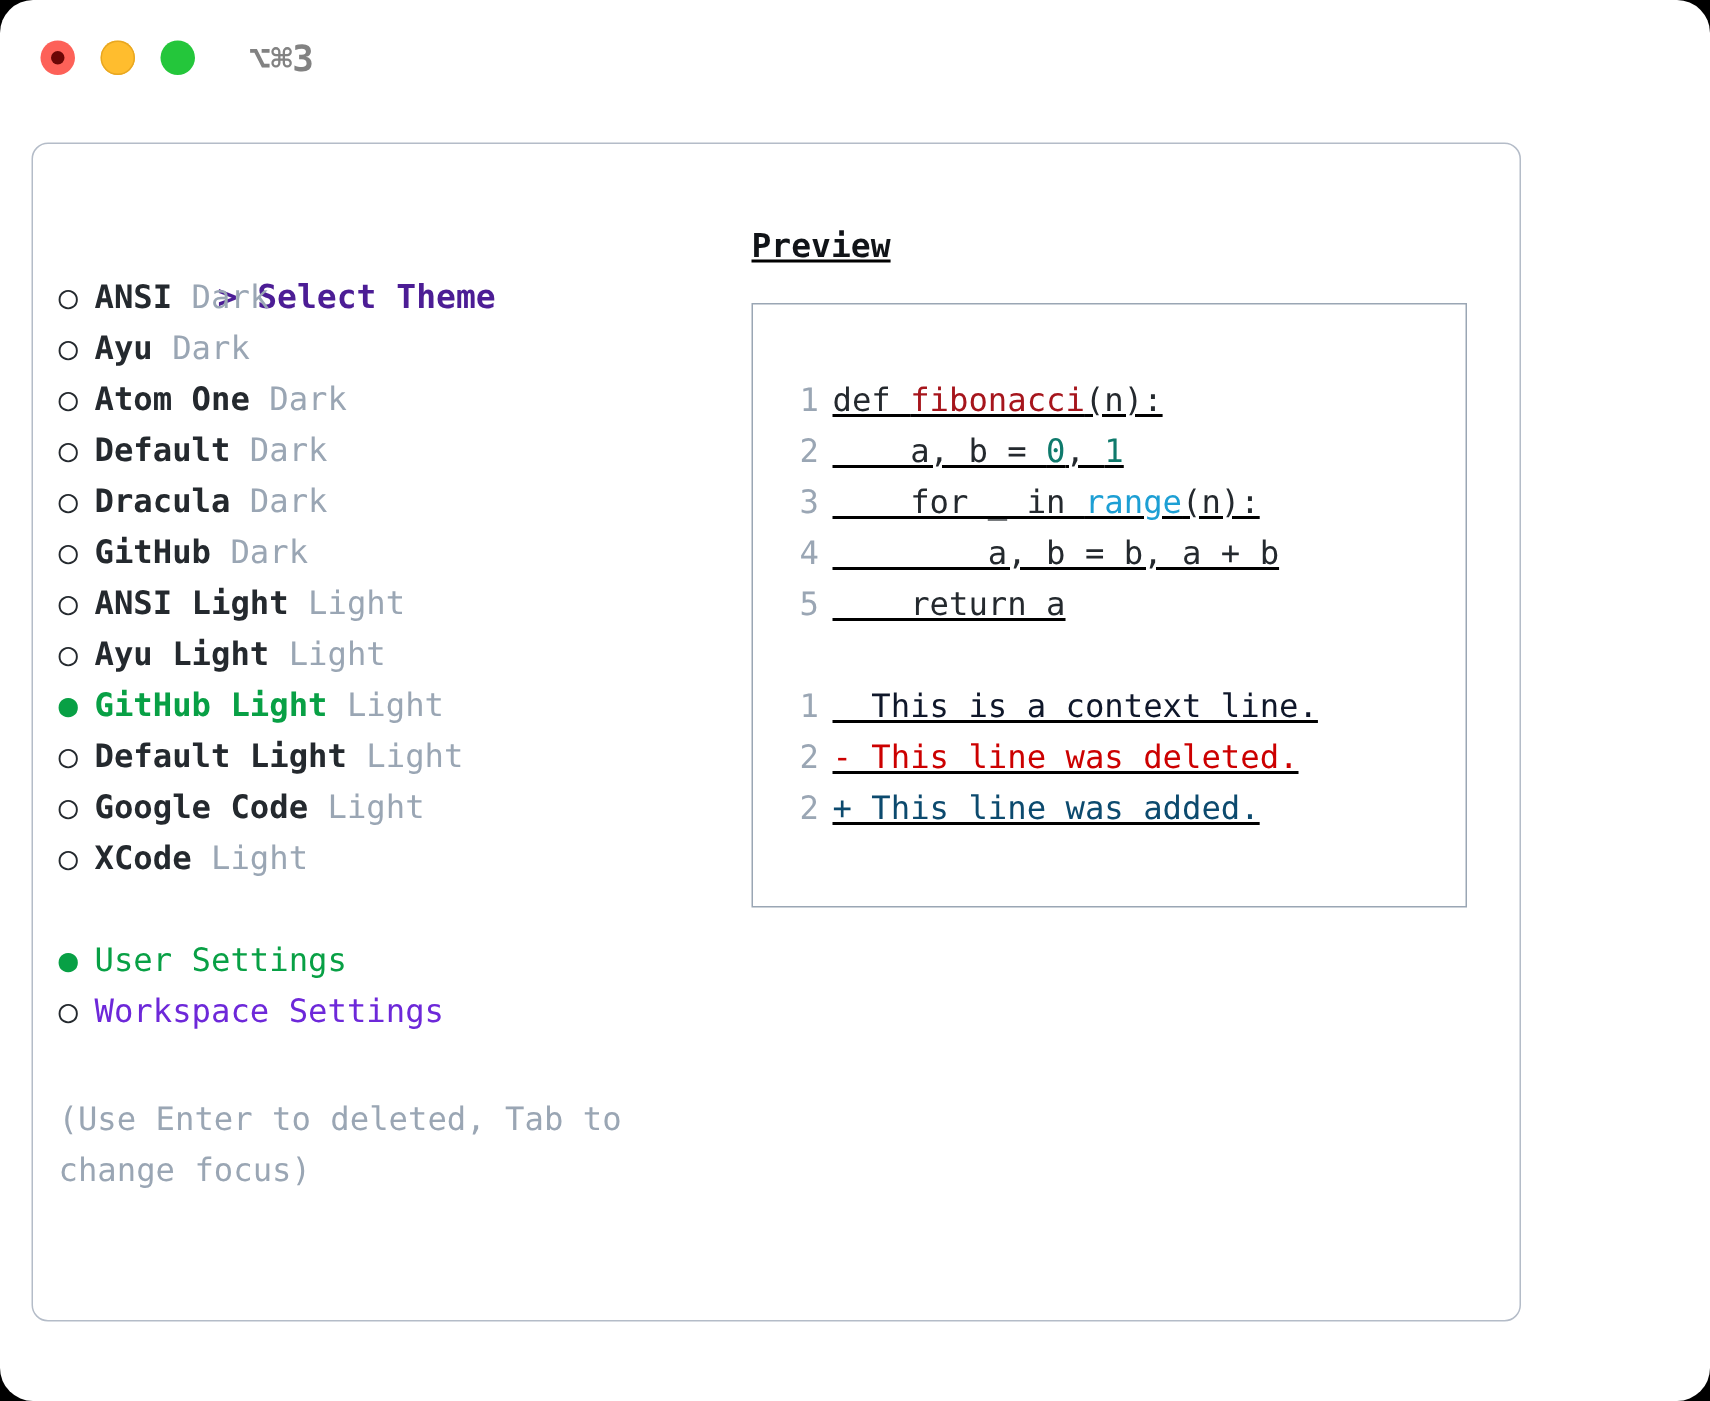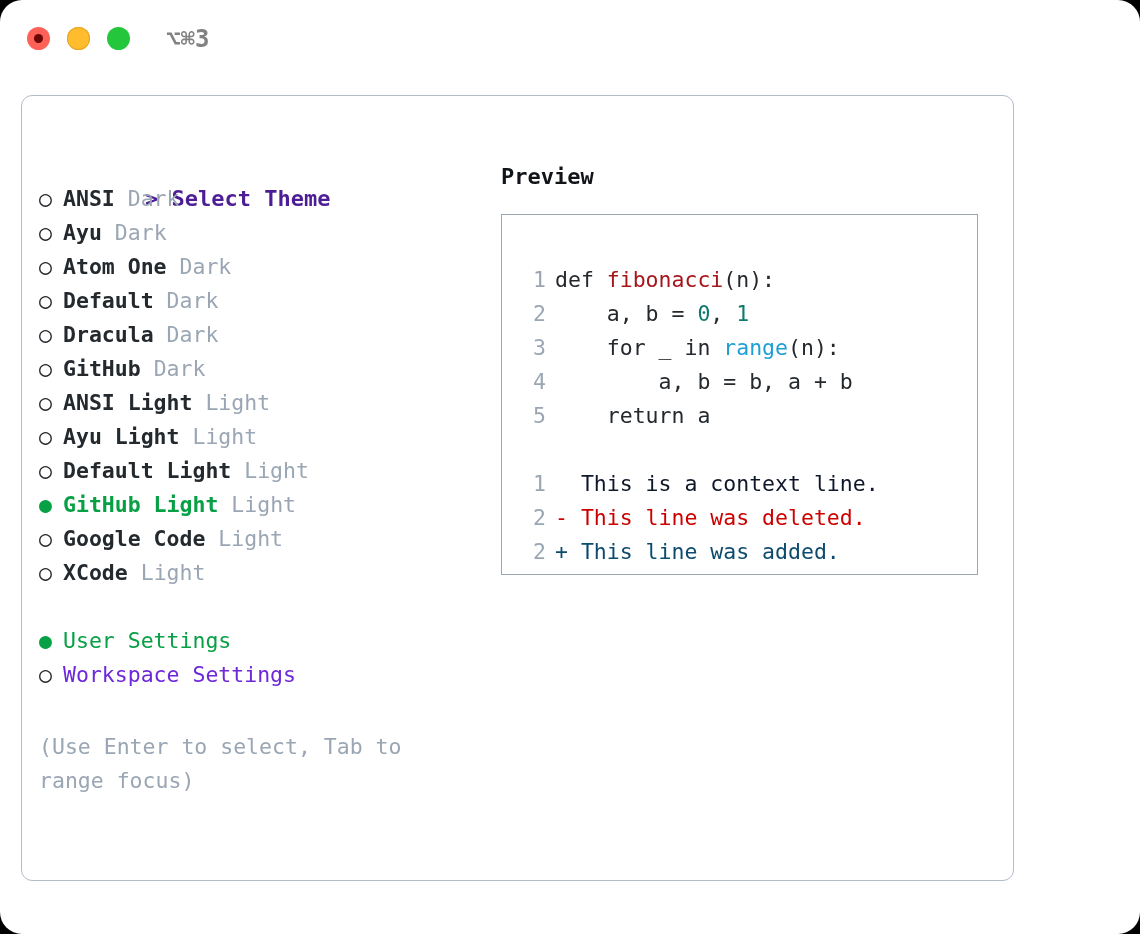--- a/index.html
+++ b/index.html
@@ -118,35 +118,36 @@
     color: #9aa6b4;
     width: 400px;
   }
 
   .gap { height: 34px; }
 
   
   #right-col {
     position: absolute;
     left: 479px;
-    top: 64px;
+    top: 52px;
     width: 490px;
+    text-decoration: underline;
   }
 
   #preview-header {
     font-size: 22px;
     font-weight: bold;
     line-height: 34px;
     color: #111418;
   }
 
   #preview-box {
     margin-top: 20px;
     width: 477px;
-    height: 361px;
+    height: 403px;
     border: 1.6px solid #9aa6b4;
     background: #ffffff;
     padding: 48px 0 0 0;
   }
 
   .code-line {
     font-size: 21.5px;
     line-height: 34px;
     white-space: pre;
     padding-left: 20px;
@@ -192,35 +193,35 @@
 
       <div id="theme-list">
           <div class="line"><span class="marker">○</span><span class="theme-name">ANSI</span><span> </span><span class="theme-kind">Dark</span></div>
           <div class="line"><span class="marker">○</span><span class="theme-name">Ayu</span><span> </span><span class="theme-kind">Dark</span></div>
           <div class="line"><span class="marker">○</span><span class="theme-name">Atom One</span><span> </span><span class="theme-kind">Dark</span></div>
           <div class="line"><span class="marker">○</span><span class="theme-name">Default</span><span> </span><span class="theme-kind">Dark</span></div>
           <div class="line"><span class="marker">○</span><span class="theme-name">Dracula</span><span> </span><span class="theme-kind">Dark</span></div>
           <div class="line"><span class="marker">○</span><span class="theme-name">GitHub</span><span> </span><span class="theme-kind">Dark</span></div>
           <div class="line"><span class="marker">○</span><span class="theme-name">ANSI Light</span><span> </span><span class="theme-kind">Light</span></div>
           <div class="line"><span class="marker">○</span><span class="theme-name">Ayu Light</span><span> </span><span class="theme-kind">Light</span></div>
+          <div class="line"><span class="marker sel">●</span><span class="theme-name sel">GitHub Light</span><span> </span><span class="theme-kind">Light</span></div>
           <div class="line"><span class="marker">○</span><span class="theme-name">Default Light</span><span> </span><span class="theme-kind">Light</span></div>
-          <div class="line"><span class="marker sel">●</span><span class="theme-name sel">GitHub Light</span><span> </span><span class="theme-kind">Light</span></div>
           <div class="line"><span class="marker">○</span><span class="theme-name">Google Code</span><span> </span><span class="theme-kind">Light</span></div>
           <div class="line"><span class="marker">○</span><span class="theme-name">XCode</span><span> </span><span class="theme-kind">Light</span></div>
         </div>
 
       <div class="gap"></div>
 
 
       <div id="apply-list">
           <div class="line"><span class="marker sel">●</span><span class="apply-name sel">User Settings</span></div>
           <div class="line"><span class="marker">○</span><span class="apply-name">Workspace Settings</span></div>
         </div>
 
-      <div id="hint">(Use Enter to select, Tab to range focus)</div>
+      <div id="hint">(Use Enter to deleted, Tab to change focus)</div>
     </div>
 
     <div id="right-col">
       <div id="preview-header">Preview</div>
       <div id="preview-box">
         <div id="code-block">
             <div class="code-line"><span class="lnum">1</span><span class="tok-plain">def </span><span class="tok-fn">fibonacci</span><span class="tok-plain">(n):</span></div>
             <div class="code-line"><span class="lnum">2</span><span class="tok-plain">    a, b = </span><span class="tok-num">0</span><span class="tok-plain">, </span><span class="tok-num">1</span></div>
             <div class="code-line"><span class="lnum">3</span><span class="tok-plain">    for _ in </span><span class="tok-built">range</span><span class="tok-plain">(n):</span></div>
             <div class="code-line"><span class="lnum">4</span><span class="tok-plain">        a, b = b, a + b</span></div>

